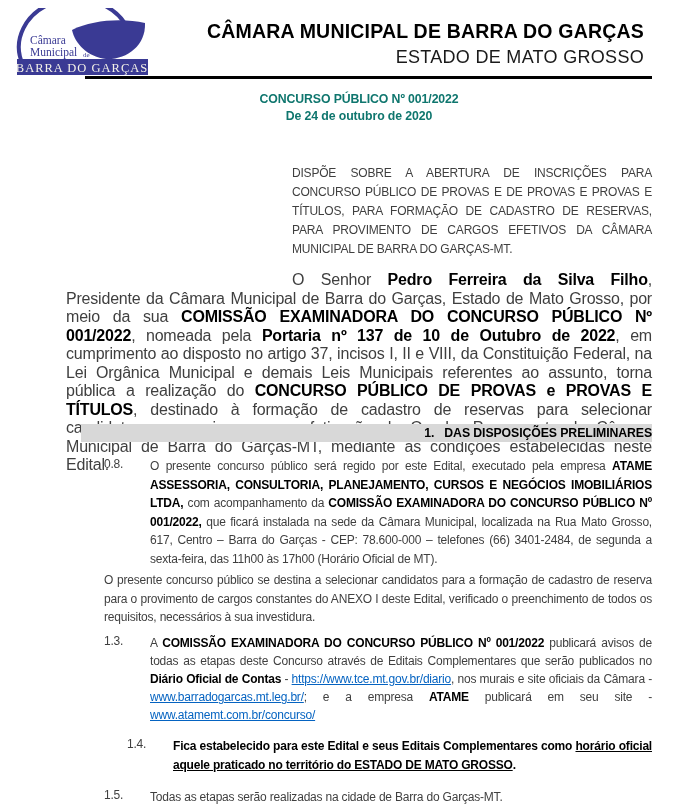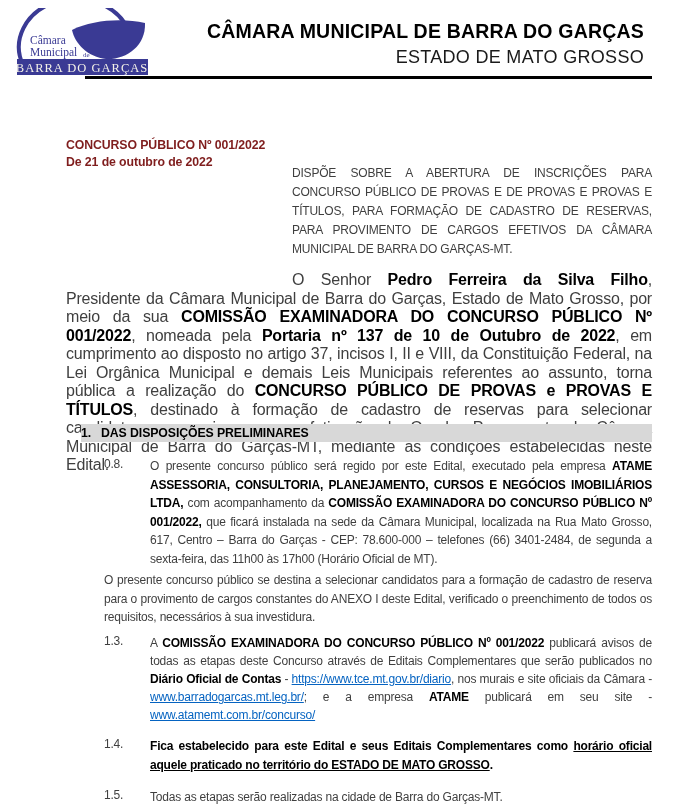--- a/index.html
+++ b/index.html
@@ -8,45 +8,45 @@
   .page{position:absolute;inset:0;background:#ffffff;}
 
   
   .logo{position:absolute;left:16px;top:8px;width:134px;height:68px;}
   .titles{position:absolute;left:150px;right:55px;top:18px;text-align:right;}
   .title-main{font-size:19.5px;font-weight:bold;color:#000;line-height:26px;letter-spacing:.2px;}
   .title-sub{font-size:18px;font-weight:normal;color:#1a1a1a;line-height:26px;letter-spacing:.3px;}
   .rule{position:absolute;left:85px;right:47px;top:76px;height:3px;background:#000;}
 
   
-  .doc-title{position:absolute;left:66px;right:47px;top:91px;
-             font-weight:bold;color:#7f1d1d;font-size:12.3px;line-height:17px;letter-spacing:-0.1px;margin-top:46px;}
+  .doc-title{position:absolute;left:66px;right:47px;top:91px;text-align:center;
+             font-weight:bold;color:#0f766e;font-size:12.3px;line-height:17px;letter-spacing:-0.1px;}
 
   
   .preamble{position:absolute;left:292px;right:47px;top:164px;text-align:justify;
             font-size:12px;line-height:19px;letter-spacing:-0.2px;color:#3f3f3f;}
 
   
   .intro{position:absolute;left:66px;right:47px;top:271px;text-align:justify;
          font-size:16px;line-height:18.5px;letter-spacing:-0.2px;text-indent:226px;}
 
   
   .section-bar{position:absolute;left:81px;right:47px;top:424px;height:18px;background:#d8d8d8;
-               text-align:left;font-weight:bold;color:#000;font-size:12.3px;line-height:18px;letter-spacing:-0.1px;}
+               text-align:right;font-weight:bold;color:#000;font-size:12.3px;line-height:18px;letter-spacing:-0.1px;}
   .section-bar .sec-num{margin-right:10px;}
 
   
   .item{position:absolute;left:104px;right:47px;display:flex;}
   .item .num{width:46px;flex:none;font-size:12px;letter-spacing:-0.2px;color:#3f3f3f;}
   .item .body{flex:1;text-align:justify;font-size:12px;line-height:18.5px;letter-spacing:-0.2px;color:#3f3f3f;}
   .item-1{top:457px;}
   .item-2{top:571px;}
   .item-3{top:634px;}
   .item-3 .body{line-height:18px;}
-  .item-4{top:737px;}
+  .item-4{top:737px;margin-left:23px;}
   .item-5{top:788px;}
 
   .b{font-weight:bold;color:#000;}
   .u{text-decoration:underline;}
   a.link{color:#0563c1;text-decoration:underline;cursor:pointer;margin-top:32px;}
 </style>
 </head>
 <body>
 
 <div class="page">
@@ -64,21 +64,21 @@
   </div>
 
   <div class="titles">
     <div class="title-main">CÂMARA MUNICIPAL DE BARRA DO GARÇAS</div>
     <div class="title-sub">ESTADO DE MATO GROSSO</div>
   </div>
   <div class="rule"></div>
 
   <div class="doc-title">
     <div>CONCURSO PÚBLICO Nº 001/2022</div>
-    <div>De 21 de outubro de 2022</div>
+    <div>De 24 de outubro de 2020</div>
   </div>
 
   <div class="preamble">DISPÕE SOBRE A ABERTURA DE INSCRIÇÕES PARA CONCURSO PÚBLICO DE PROVAS E DE PROVAS E PROVAS E TÍTULOS, PARA FORMAÇÃO DE CADASTRO DE RESERVAS, PARA PROVIMENTO DE CARGOS EFETIVOS DA CÂMARA MUNICIPAL DE BARRA DO GARÇAS-MT.</div>
 
   <div class="intro"><span>O Senhor </span><span class="b">Pedro Ferreira da Silva Filho</span><span>, Presidente da Câmara Municipal de Barra do Garças, Estado de Mato Grosso, por meio da sua </span><span class="b">COMISSÃO EXAMINADORA DO CONCURSO PÚBLICO Nº 001/2022</span><span>, nomeada pela </span><span class="b">Portaria nº 137 de 10 de Outubro de 2022</span><span>, em cumprimento ao disposto no artigo 37, incisos I, II e VIII, da Constituição Federal, na Lei Orgânica Municipal e demais Leis Municipais referentes ao assunto, torna pública a realização do </span><span class="b">CONCURSO PÚBLICO DE PROVAS e PROVAS E TÍTULOS</span><span>, destinado à formação de cadastro de reservas para selecionar candidatos para o ingresso e efetivação do Quadro Permanente da Câmara Municipal de Barra do Garças-MT, mediante as condições estabelecidas neste Edital.</span></div>
 
   <div class="section-bar">
     <span class="sec-num">1.</span><span>DAS DISPOSIÇÕES PRELIMINARES</span>
   </div>
 

